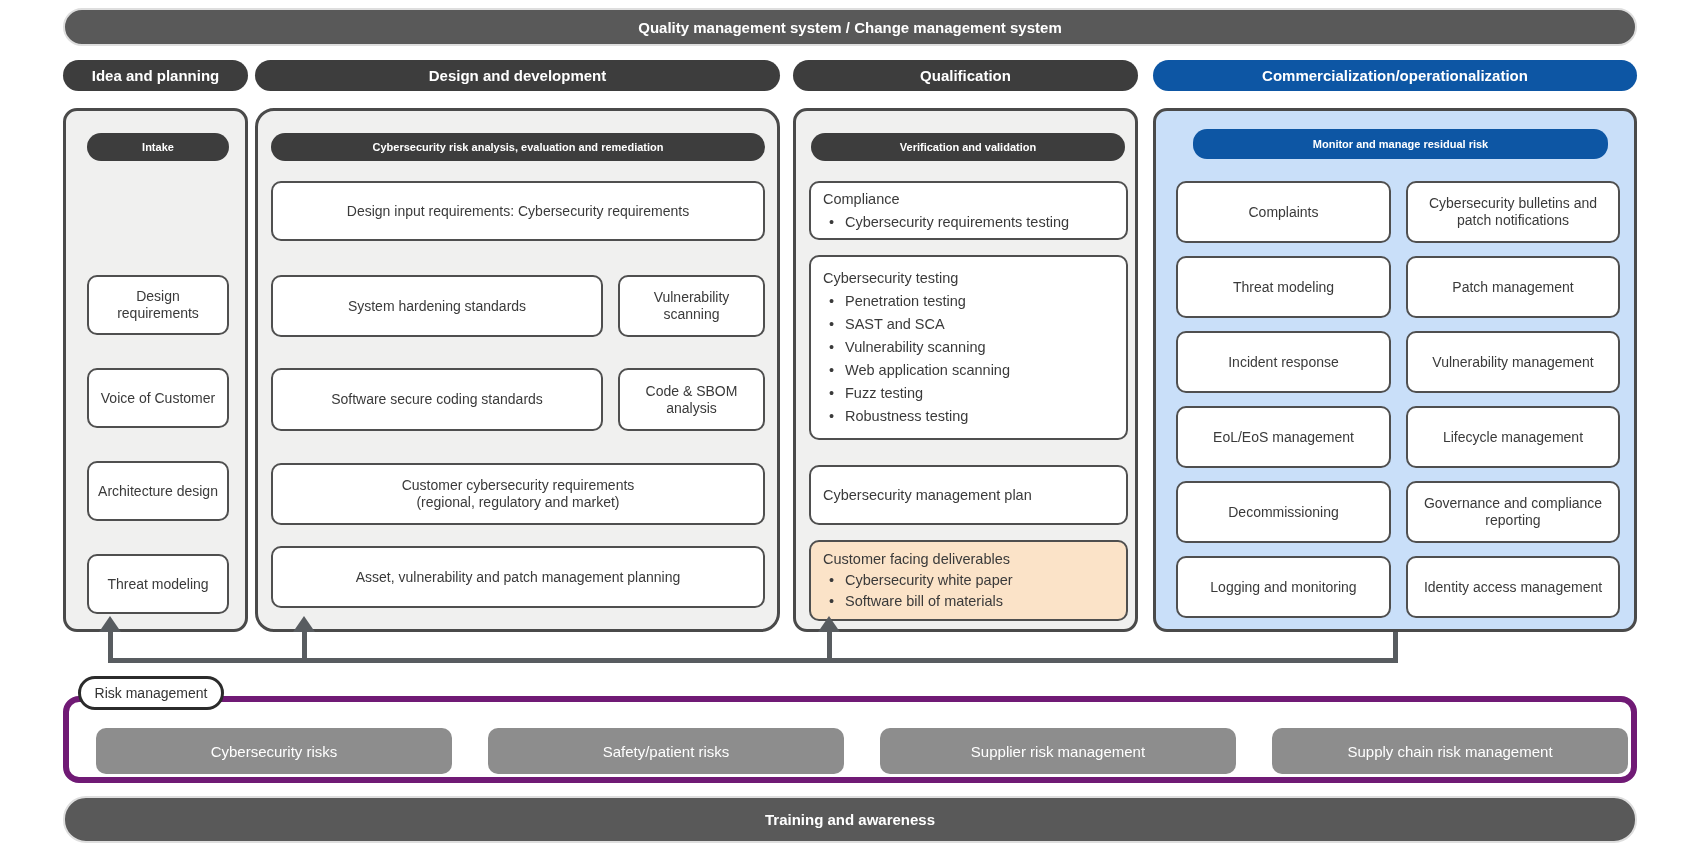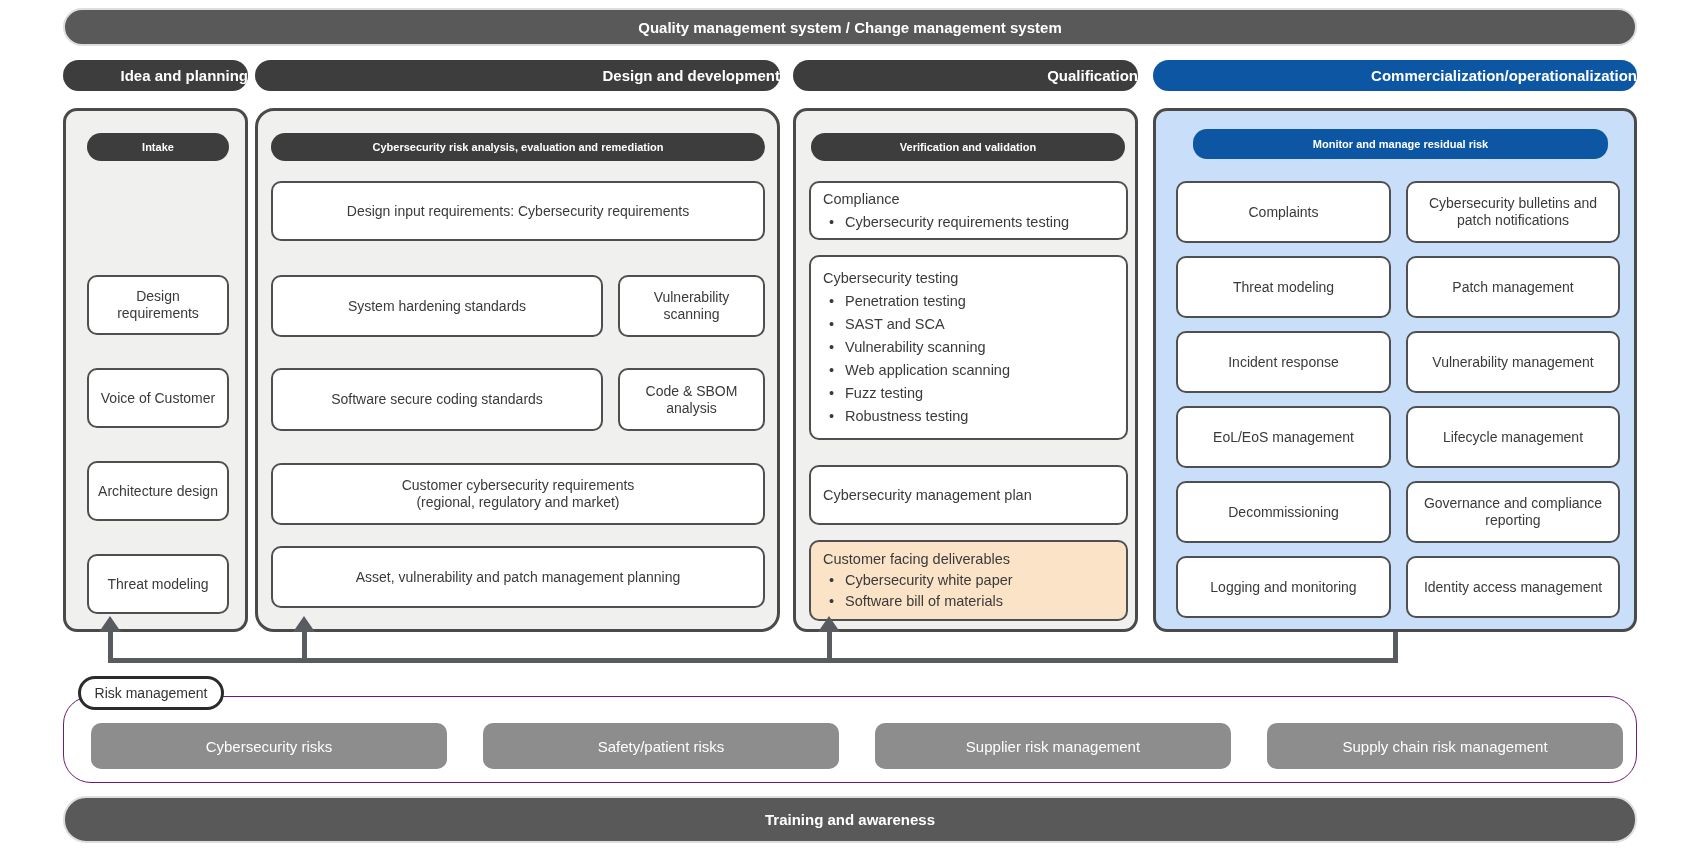--- a/index.html
+++ b/index.html
@@ -8,21 +8,21 @@
 
   
   .bar { position:absolute; left:63px; width:1574px; background:#595959; border:2px solid #dedede;
          display:flex; align-items:center; justify-content:center; color:#ffffff;
          font-size:15px; font-weight:bold; }
   .bar.top-bar { top:8px; height:38px; border-radius:19px; }
   .bar.bottom-bar { top:796px; height:47px; border-radius:23px;align-items:center; }
 
   
   .phase { position:absolute; top:60px; height:31px; background:#3d3d3d; border-radius:15.5px;
-           display:flex; align-items:center; justify-content:flex-end; color:#ffffff;
+           display:flex; align-items:center; justify-content:center; color:#ffffff;
            font-size:15px; font-weight:bold; }
   .phase.blue { background:#0d56a4; }
 
   
   .panel { position:absolute; top:108px; height:524px; background:#f0f0ef;
            border:3px solid #4a4a4a; border-radius:14px; }
   .panel.blue-panel { background:#c9dff9; }
 
   .panel-pill { position:absolute; height:28px; background:#3d3d3d; border-radius:14px;
                 display:flex; align-items:center; justify-content:center; color:#ffffff;
@@ -44,21 +44,21 @@
   
   .h-line { position:absolute; left:108px; top:658px; width:1290px; height:5px; background:#585c60; }
   .v-line { position:absolute; left:1393px; top:632px; width:5px; height:31px; background:#585c60; }
   .arrow-stem { position:absolute; top:630px; width:5px; height:33px; background:#585c60; }
   .arrow-head { position:absolute; top:616px; width:0; height:0;
                 border-left:11px solid transparent; border-right:11px solid transparent;
                 border-bottom:16px solid #585c60; }
 
   
   .risk-box { position:absolute; left:63px; top:696px; width:1574px; height:87px;
-              background:#ffffff; border:1px solid #701a75; border-radius:28px; }
+              background:#ffffff; border:6px solid #701a75; border-radius:16px; }
   .risk-pill { position:absolute; left:78px; top:676px; width:146px; height:34px; z-index:2;
                background:#ffffff; border:3px solid #2b2b2b; border-radius:17px;
                display:flex; align-items:center; justify-content:center;
                color:#333333; font-size:14px; }
   .risk-gray { position:absolute; top:26px; width:356px; height:46px; background:#8d8d8d;
                border-radius:10px; display:flex; align-items:center; justify-content:center;
                color:#ffffff; font-size:15px; }
 </style>
 </head>
 <body>

